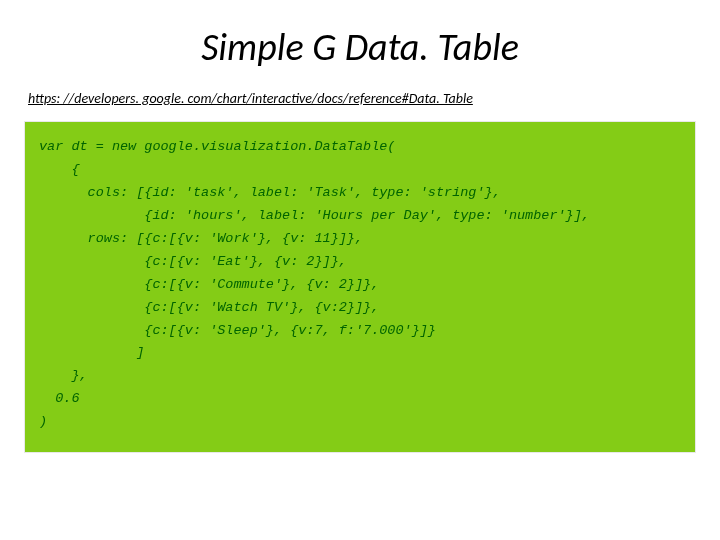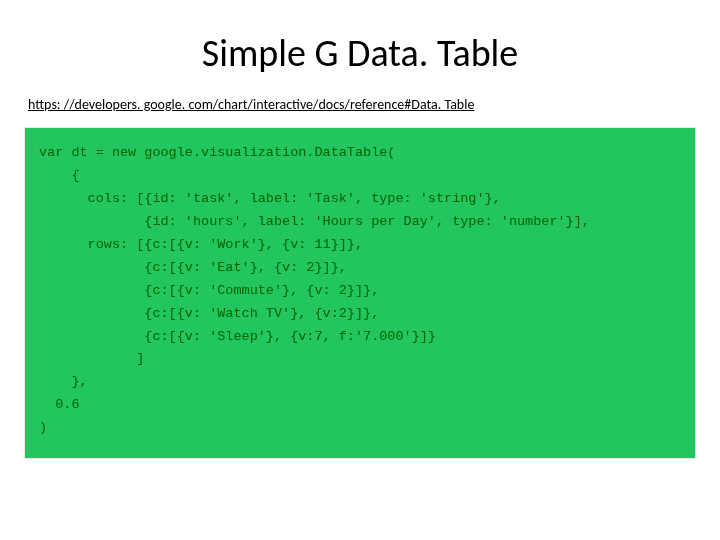--- a/index.html
+++ b/index.html
@@ -7,39 +7,40 @@
     padding: 0;
     width: 720px;
     height: 540px;
     background: #fff;
     font-family: Calibri, Arial, sans-serif;
   }
   .slide {
     width: 720px;
     height: 528px;
     box-sizing: border-box;
-    padding: 26px 24px;
+    padding: 20px 24px;
+    font-style: italic;
   }
   .title {
     font-size: 38px;
     text-align: center;
     margin: 4px 0 18px 0;
     color: #000;
     font-weight: 400;
   }
   .link {
     font-size: 14px;
     color: #000;
     text-decoration: underline;
     margin: 0 0 14px 4px;
     display: inline-block;
     cursor: pointer;
   }
   .code-box {
-    background: #22c55e;
+    background: #84cc16;
     border: 1px solid #e8e8e8;
     padding: 14px 14px 18px 14px;
     font-family: "Courier New", monospace;
     font-size: 13.5px;
     line-height: 1.7;
     color: #006400;
     white-space: pre;
     overflow: hidden;
   }
 </style>

